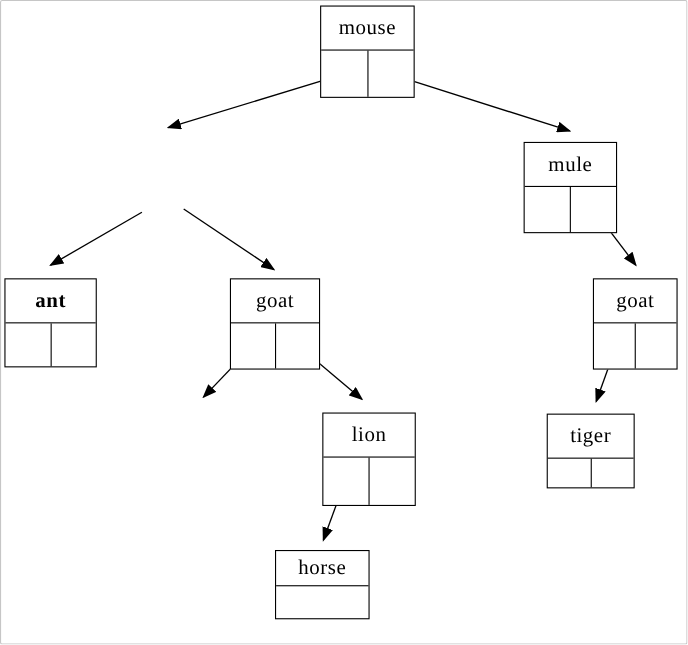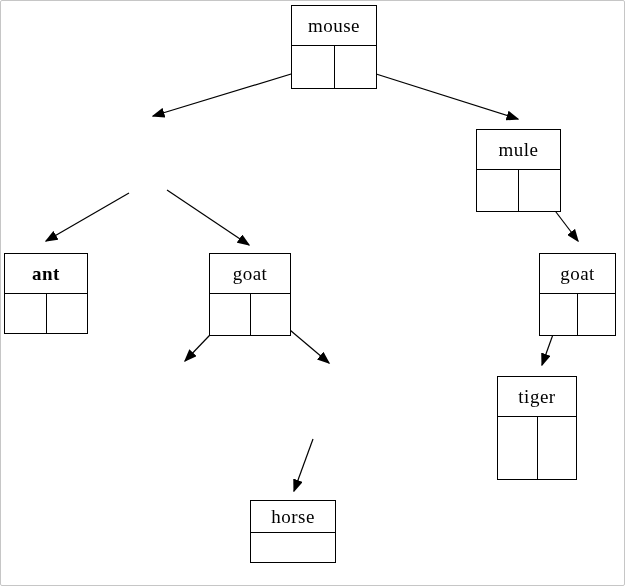--- a/index.html
+++ b/index.html
@@ -110,22 +110,29 @@
 
   <div class="node" style="left:538px; top:252px; width:77px; height:83px;">
     <div class="node-label">goat</div>
     <div class="node-cells">
         <div class="cell left"></div>
         <div class="cell"></div>
       </div>
   </div>
 
 
+  <div class="node" style="left:292px; top:374px; width:85px; height:85px;">
+    <div class="node-label">lion</div>
+    <div class="node-cells">
+        <div class="cell left"></div>
+        <div class="cell"></div>
+      </div>
+  </div>
 
-  <div class="node" style="left:496px; top:375px; width:80px; height:104px;">
+  <div class="node" style="left:496px; top:375px; width:80px; height:68px;">
     <div class="node-label">tiger</div>
     <div class="node-cells">
         <div class="cell left"></div>
         <div class="cell"></div>
       </div>
   </div>
 
   <div class="node" style="left:249px; top:499px; width:86px; height:63px;gap:29px;">
     <div class="node-label">horse</div>
     <div class="node-cells">

